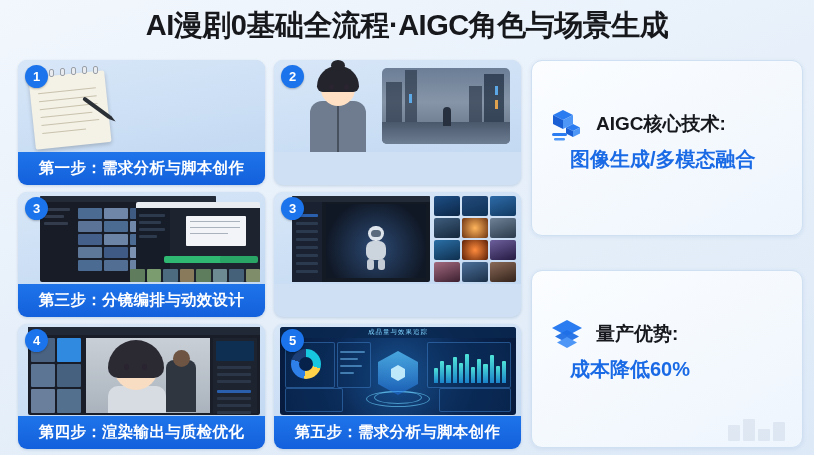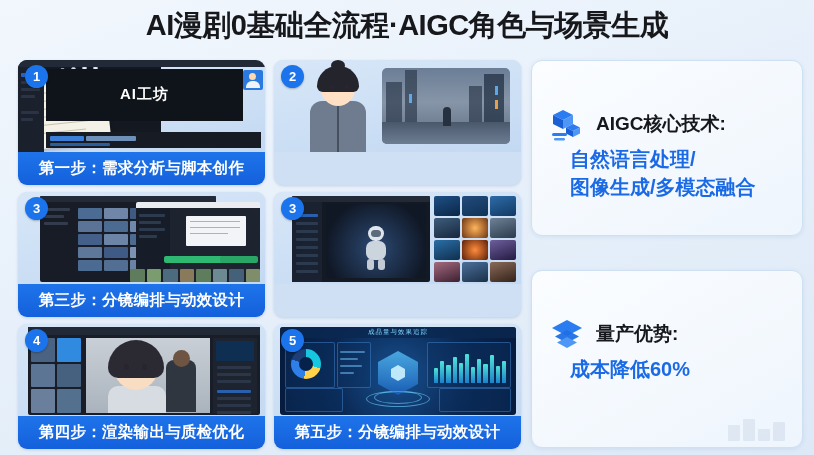--- a/index.html
+++ b/index.html
@@ -174,43 +174,20 @@
             <div class="noteline" style="left:8px;top:48px;width:58px;"></div>
             <div class="noteline" style="left:8px;top:56px;width:44px;"></div>
           </div>
           <div class="spiral" style="left:20px;top:10px;"></div>
           <div class="spiral" style="left:31px;top:9px;"></div>
           <div class="spiral" style="left:42px;top:8px;"></div>
           <div class="spiral" style="left:53px;top:7px;"></div>
           <div class="spiral" style="left:64px;top:6px;"></div>
           <div class="spiral" style="left:75px;top:6px;"></div>
           <div class="pen"></div>
-          <div class="c1-screen">
-            <div class="c1-tb"></div>
-            <div class="c1-side">
-              <div class="strip" style="left:3px;top:6px;width:19px;height:4px;background:#2563c4;"></div>
-              <div class="strip" style="left:3px;top:14px;width:16px;height:3px;background:#2b3444;"></div>
-              <div class="strip" style="left:3px;top:21px;width:19px;height:3px;background:#2b3444;"></div>
-              <div class="strip" style="left:3px;top:28px;width:14px;height:3px;background:#2b3444;"></div>
-              <div class="strip" style="left:3px;top:44px;width:18px;height:3px;background:#2b3444;"></div>
-              <div class="strip" style="left:3px;top:51px;width:12px;height:3px;background:#2b3444;"></div>
-            </div>
-            <div class="c1-canvas">
-              <div class="c1-text">AI工坊</div>
-            </div>
-            <div class="c1-avatar">
-              <div class="c1-avhead"></div>
-                <div class="c1-avbody"></div>
-            </div>
-            <div class="c1-tl">
-              <div class="strip" style="left:4px;top:4px;width:34px;height:5px;background:#3b7fd8;"></div>
-              <div class="strip" style="left:40px;top:4px;width:50px;height:5px;background:#6e8fb8;"></div>
-              <div class="strip" style="left:4px;top:11px;width:60px;height:3px;background:#2a5f9c;"></div>
-            </div>
-          </div>
         </div>
       </div>
       <div class="badge">1</div>
       <div class="caption">第一步：需求分析与脚本创作</div>
     </div>
 
     <div class="card">
       <div class="thumb">
         <div class="art">
           <div class="girl-body"></div>
@@ -406,21 +383,21 @@
             <div class="ring" style="width:62px;height:14px;"></div>
             <div class="ring" style="width:46px;height:11px;bottom:11px;"></div>
             <div class="hex"></div>
             <div class="hexcore"></div>
             <div class="c6-panel" style="left:5px;bottom:3px;width:56px;height:22px;"></div>
             <div class="c6-panel" style="right:5px;bottom:3px;width:70px;height:22px;"></div>
           </div>
         </div>
       </div>
       <div class="badge">5</div>
-      <div class="caption">第五步：分镜编排与动效设计</div>
+      <div class="caption">第五步：需求分析与脚本创作</div>
     </div>
 
   </div>
 
   <div class="panel" id="panel-tech">
     <div class="p-head">
       <span class="ico">
         <svg viewBox="0 0 34 34" width="34" height="34">
           <polygon points="13,3 23,8 13,13 3,8" fill="#2b7cf0"></polygon>
           <polygon points="3,8 13,13 13,22 3,17" fill="#1a5fd4"></polygon>
@@ -428,21 +405,20 @@
           <polygon points="23,17 30,20.5 23,24 16,20.5" fill="#2b7cf0"></polygon>
           <polygon points="16,20.5 23,24 23,30 16,26.5" fill="#1a5fd4"></polygon>
           <polygon points="30,20.5 30,26.5 23,30 23,24" fill="#4e97f7"></polygon>
           <rect x="2" y="26" width="15" height="3" rx="1.5" fill="#2b7cf0"></rect>
           <rect x="4" y="31" width="11" height="2.5" rx="1.2" fill="#4e97f7"></rect>
         </svg>
       </span>
       <span class="p-title">AIGC核心技术:</span>
     </div>
     <div class="p-lines">
-      <div class="p-line">自然语言处理/</div>
       <div class="p-line">图像生成/多模态融合</div>
     </div>
   </div>
 
   <div class="panel" id="panel-adv">
     <div class="p-head">
       <span class="ico">
         <svg viewBox="0 0 34 34" width="34" height="34">
           <polygon points="17,3 32,11 17,19 2,11" fill="#2b7cf0"></polygon>
           <polygon points="17,13 29,19.5 17,26 5,19.5" fill="#1f6fe6" opacity="0.95"></polygon>

